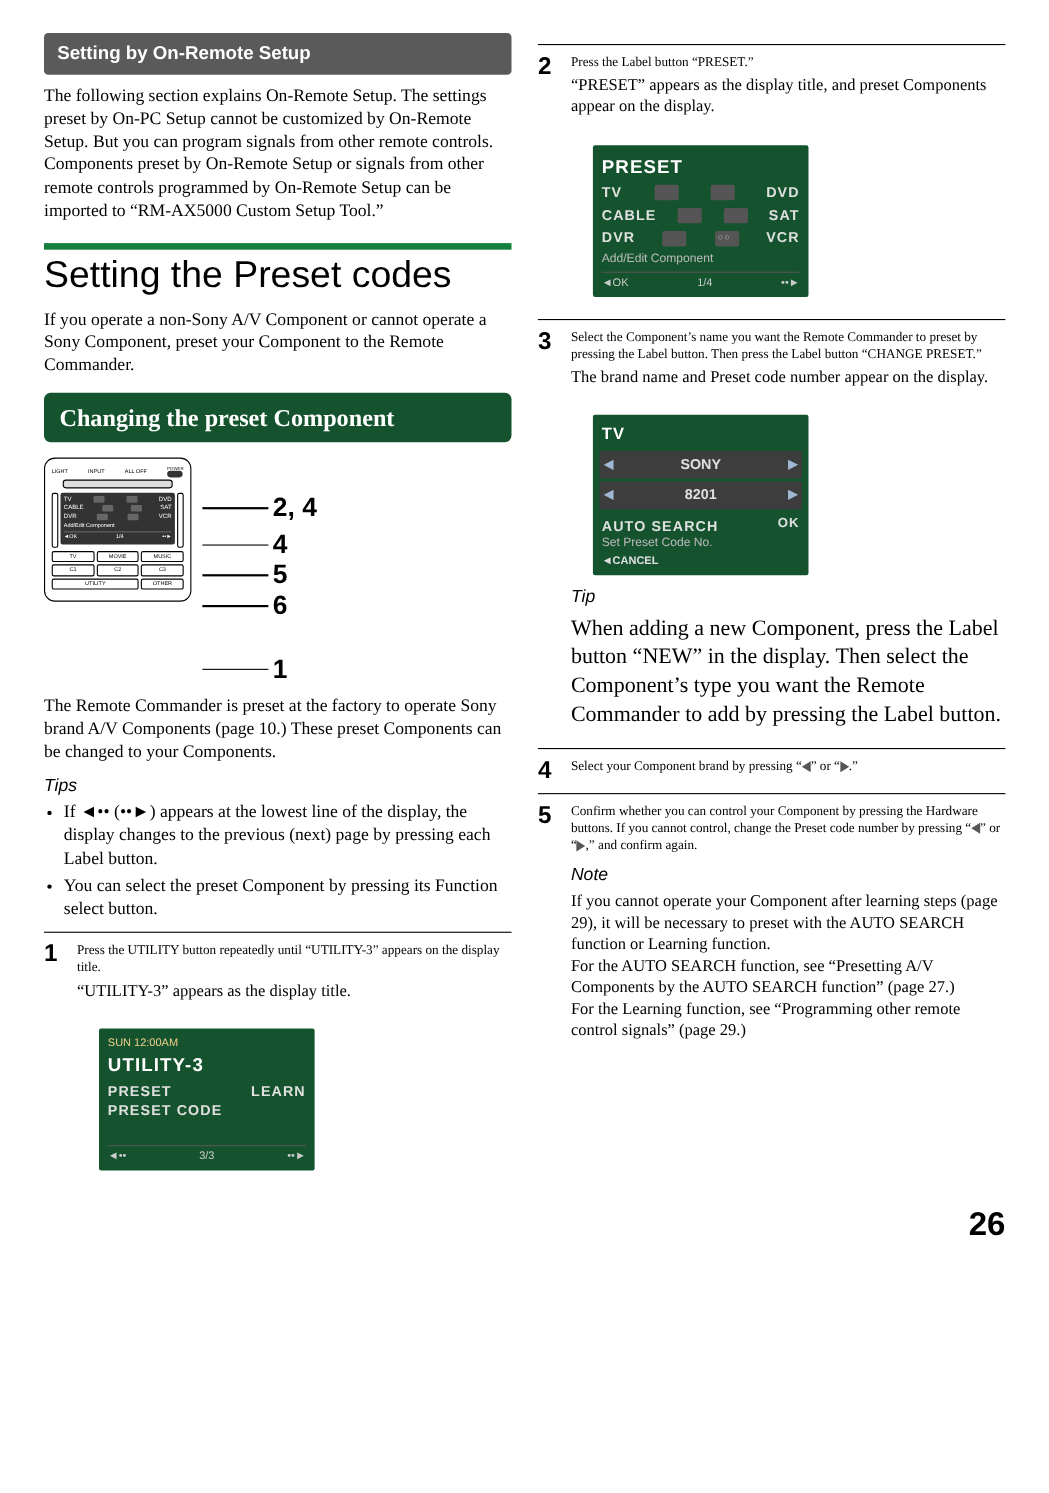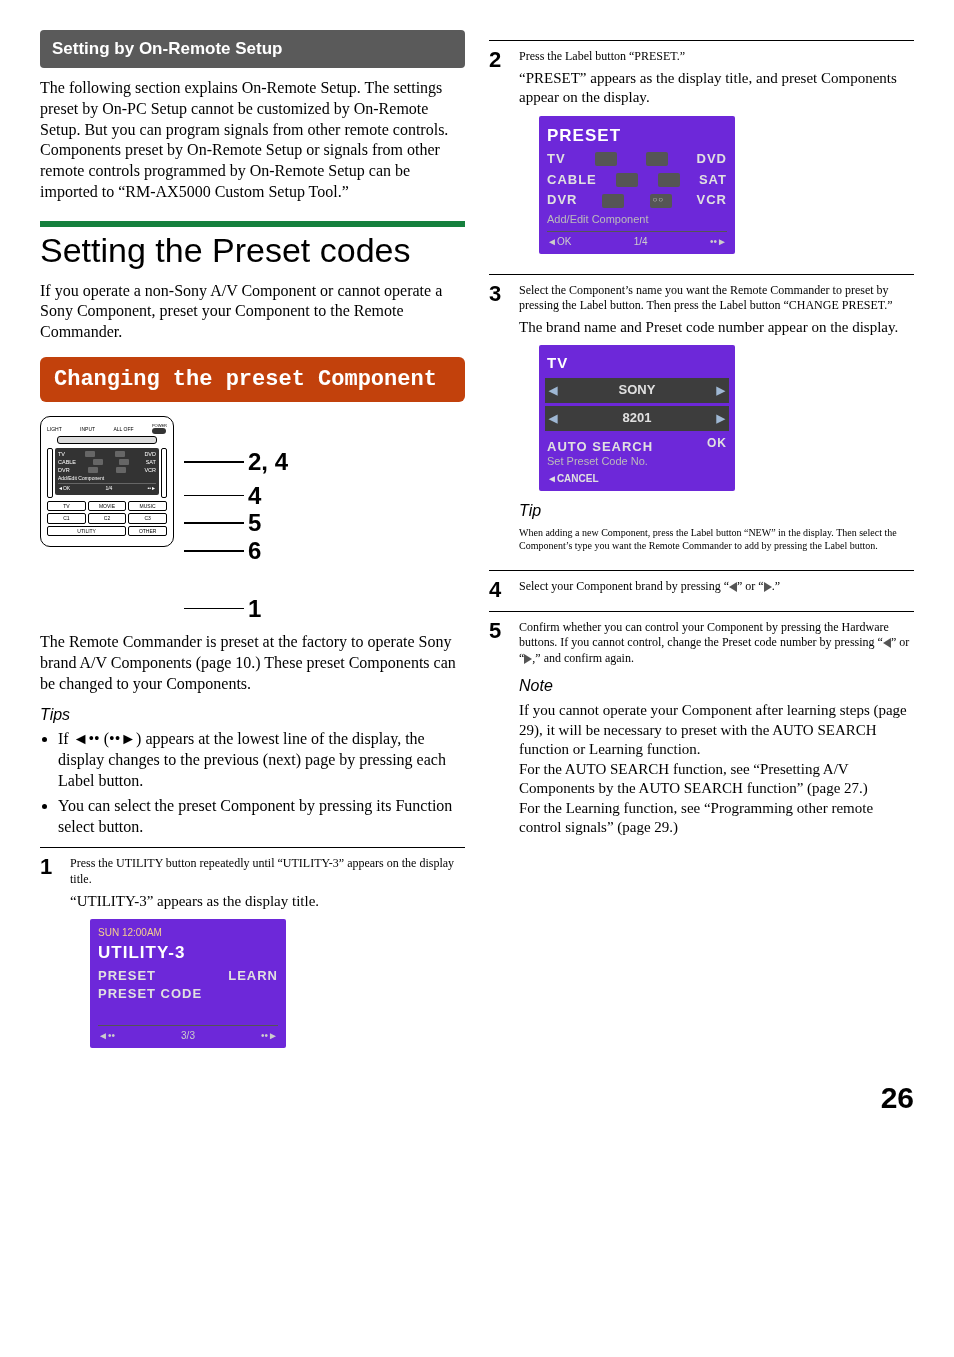--- a/index.html
+++ b/index.html
@@ -34,23 +34,23 @@
   .h1 {
     font-family: Arial, Helvetica, sans-serif;
     font-weight: 400;
     font-size: 34px;
     line-height: 1.05;
     margin: 18px 0 12px 0;
     border-top: 6px solid #15803d;
     padding-top: 6px;
   }
   .sub-bar {
-    background: #c2410c;
+    background: #14532d;
     color: #fff;
-    font-family: Liberation Mono, monospace;
+    font-family: Liberation Serif, serif;
     font-weight: bold;
     font-size: 22px;
     padding: 10px 14px;
     border-radius: 6px;
     margin: 14px 0;
     line-height: 1.15;
   }
   .tips-h, .tip-h, .note-h {
     font-family: Arial, Helvetica, sans-serif;
     font-weight: normal;
@@ -147,27 +147,27 @@
     font-weight: 900;
     font-size: 24px;
     line-height: 1.15;
     position: relative;
   }
   .callouts .c { display:flex; align-items:center; gap:4px; }
   .callouts .line { display:inline-block; height:1.5px; background:#000; }
 
   
   .lcd {
-    background: #6d28d9;
+    background: #14532d;
     color: #e0e0e0;
     font-family: Arial, Helvetica, sans-serif;
     width: 180px;
     border-radius: 2px;
     padding: 6px 8px 4px;
-    margin: 8px 0 10px 20px;
+    margin: 24px 0 10px 20px;
     font-size: 12px;
     line-height: 1.6;
   }
   .lcd .title {
     font-size: 17px;
     font-weight: bold;
     letter-spacing: 1px;
     color: #fff;
   }
   .lcd .sun { color:#f6d08d; font-size:10px; margin-bottom:-2px;}
@@ -393,21 +393,21 @@
             </div>
           <div class="row" style="align-items:flex-end">
               <span style="line-height:1.05">AUTO SEARCH</span>
               <span class="ok">OK</span>
             </div>
           <div class="subrow">Set Preset Code No.</div>
           <div class="cancel">◄CANCEL</div>
         </div>
 
         <div class="tip-h">Tip</div>
-        <p style="font-size:10px">When adding a new Component, press the Label button “NEW” in the display. Then select the Component’s type you want the Remote Commander to add by pressing the Label button.</p>
+        <p style="font-size:20px">When adding a new Component, press the Label button “NEW” in the display. Then select the Component’s type you want the Remote Commander to add by pressing the Label button.</p>
       </div>
     </div>
 
     <div class="step">
       <div class="step-num">4</div>
       <div class="step-body">
         <div class="step-lead">
           <span> Select your Component brand by pressing “</span><span class="tri-inline tri-l"></span><span>” or “</span><span class="tri-inline tri-r"></span><span>.”</span>
         </div>
       </div>

